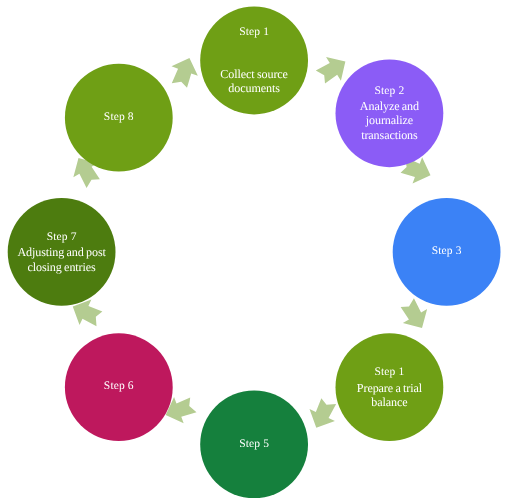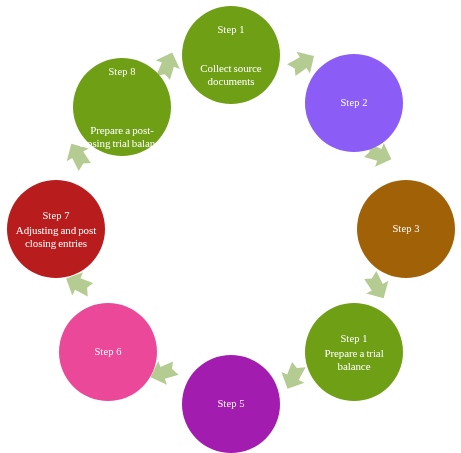--- a/index.html
+++ b/index.html
@@ -109,36 +109,36 @@
       </div>
     </div>
 
   <div id="node-layer">
       <div class="node" style="left: 182px; top: 6px; background: rgb(111, 159, 21); gap: 24px;">
         <div class="node-step">Step 1</div>
         <div class="node-desc">Collect source documents</div>
       </div>
       <div class="node" style="left: 305px; top: 54px; background: #8b5cf6;">
         <div class="node-step">Step 2</div>
+        <div class="node-desc">Analyze and journalize transactions</div>
       </div>
-      <div class="node" style="left: 357px; top: 180px; background: #a16207;">
+      <div class="node" style="left: 357px; top: 180px; background: #3b82f6;">
         <div class="node-step">Step 3</div>
       </div>
       <div class="node" style="left: 305px; top: 303px; background: rgb(111, 159, 21);">
         <div class="node-step">Step 1</div>
         <div class="node-desc">Prepare  a trial balance</div>
       </div>
-      <div class="node" style="left: 182px; top: 355px; background: #a21caf;">
+      <div class="node" style="left: 182px; top: 355px; background: #15803d;">
         <div class="node-step">Step 5</div>
       </div>
-      <div class="node" style="left: 59px; top: 303px; background: #ec4899;">
+      <div class="node" style="left: 59px; top: 303px; background: #be185d;">
         <div class="node-step">Step 6</div>
       </div>
-      <div class="node" style="left: 7px; top: 180px; background: #b91c1c;">
+      <div class="node" style="left: 7px; top: 180px; background: #4d7c0f;">
         <div class="node-step">Step 7</div>
         <div class="node-desc">Adjusting and post closing entries</div>
       </div>
-      <div class="node" style="left: 73px; top: 58px; background: rgb(111, 159, 21); gap: 44px;">
+      <div class="node" style="left: 59px; top: 58px; background: rgb(111, 159, 21); gap: 44px;">
         <div class="node-step">Step 8</div>
-        <div class="node-desc">Prepare a post-closing trial balance</div>
       </div>
     </div>
 </div>
 
 </body></html>

